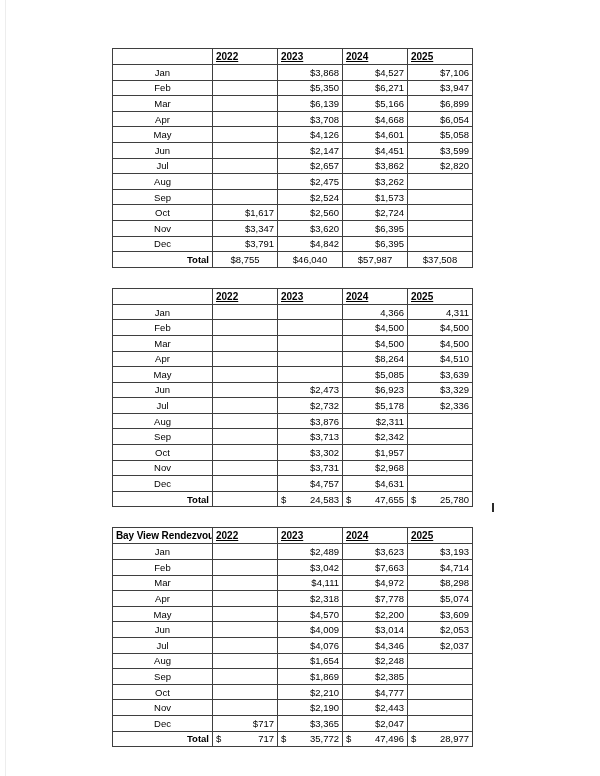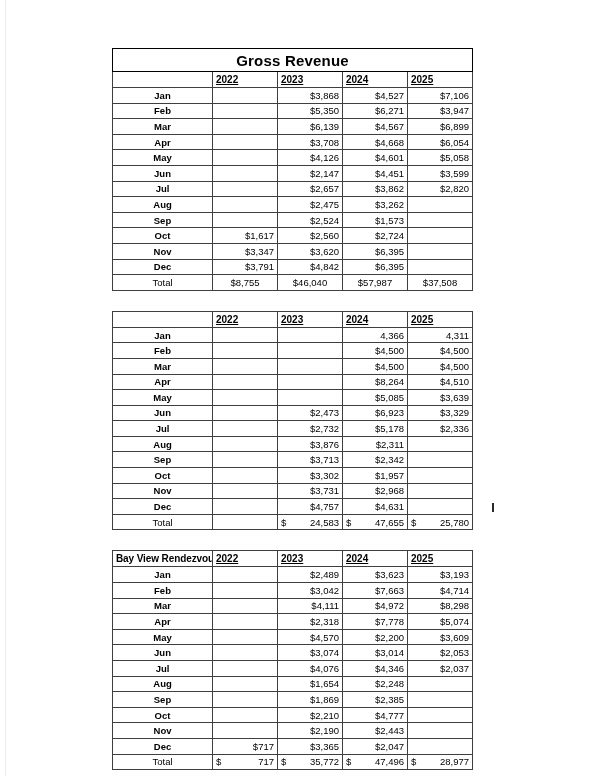--- a/index.html
+++ b/index.html
@@ -76,30 +76,30 @@
   .year-head {
     background: #b7dee8;
     font-weight: bold;
     font-size: 10px;
     text-align: left;
     height: 15px !important;
     text-decoration: underline;
   }
 
   .month {
-    font-weight: bold;
+    font-weight: normal;
     text-align: center;
     margin-top: 28px;
   }
   .num {
     text-align: right;
   }
   .total-label {
-    font-weight: normal;
-    text-align: center;
+    font-weight: bold;
+    text-align: right;
   }
   .total-num {
     text-align: center;
   }
   
   .acct {
     padding: 0 3px;
   }
   .acct .acct-inner {
     display: flex;
@@ -129,23 +129,20 @@
       <table class="grid">
         <colgroup>
           <col class="c-label">
           <col class="c-year">
           <col class="c-year">
           <col class="c-year">
           <col class="c-year">
         </colgroup>
         <tbody>
           <tr>
-            <td class="title-cell" colspan="5">Gross Revenue</td>
-          </tr>
-          <tr>
             <td class="co-head co-blue">Bay Dreamer</td>
             <td class="year-head">2022</td>
             <td class="year-head">2023</td>
             <td class="year-head">2024</td>
             <td class="year-head">2025</td>
           </tr>
           <tr>
             <td class="month">Jan</td>
             <td class="num"></td>
             <td class="num">$3,868</td>
@@ -156,21 +153,21 @@
             <td class="month">Feb</td>
             <td class="num"></td>
             <td class="num">$5,350</td>
             <td class="num">$6,271</td>
             <td class="num">$3,947</td>
           </tr>
           <tr>
             <td class="month">Mar</td>
             <td class="num"></td>
             <td class="num">$6,139</td>
-            <td class="num">$4,567</td>
+            <td class="num">$5,166</td>
             <td class="num">$6,899</td>
           </tr>
           <tr>
             <td class="month">Apr</td>
             <td class="num"></td>
             <td class="num">$3,708</td>
             <td class="num">$4,668</td>
             <td class="num">$6,054</td>
           </tr>
           <tr>
@@ -411,21 +408,21 @@
           <tr>
             <td class="month">May</td>
             <td class="num"></td>
             <td class="num">$4,570</td>
             <td class="num">$2,200</td>
             <td class="num">$3,609</td>
           </tr>
           <tr>
             <td class="month">Jun</td>
             <td class="num"></td>
-            <td class="num">$3,074</td>
+            <td class="num">$4,009</td>
             <td class="num">$3,014</td>
             <td class="num">$2,053</td>
           </tr>
           <tr>
             <td class="month">Jul</td>
             <td class="num"></td>
             <td class="num">$4,076</td>
             <td class="num">$4,346</td>
             <td class="num">$2,037</td>
           </tr>

